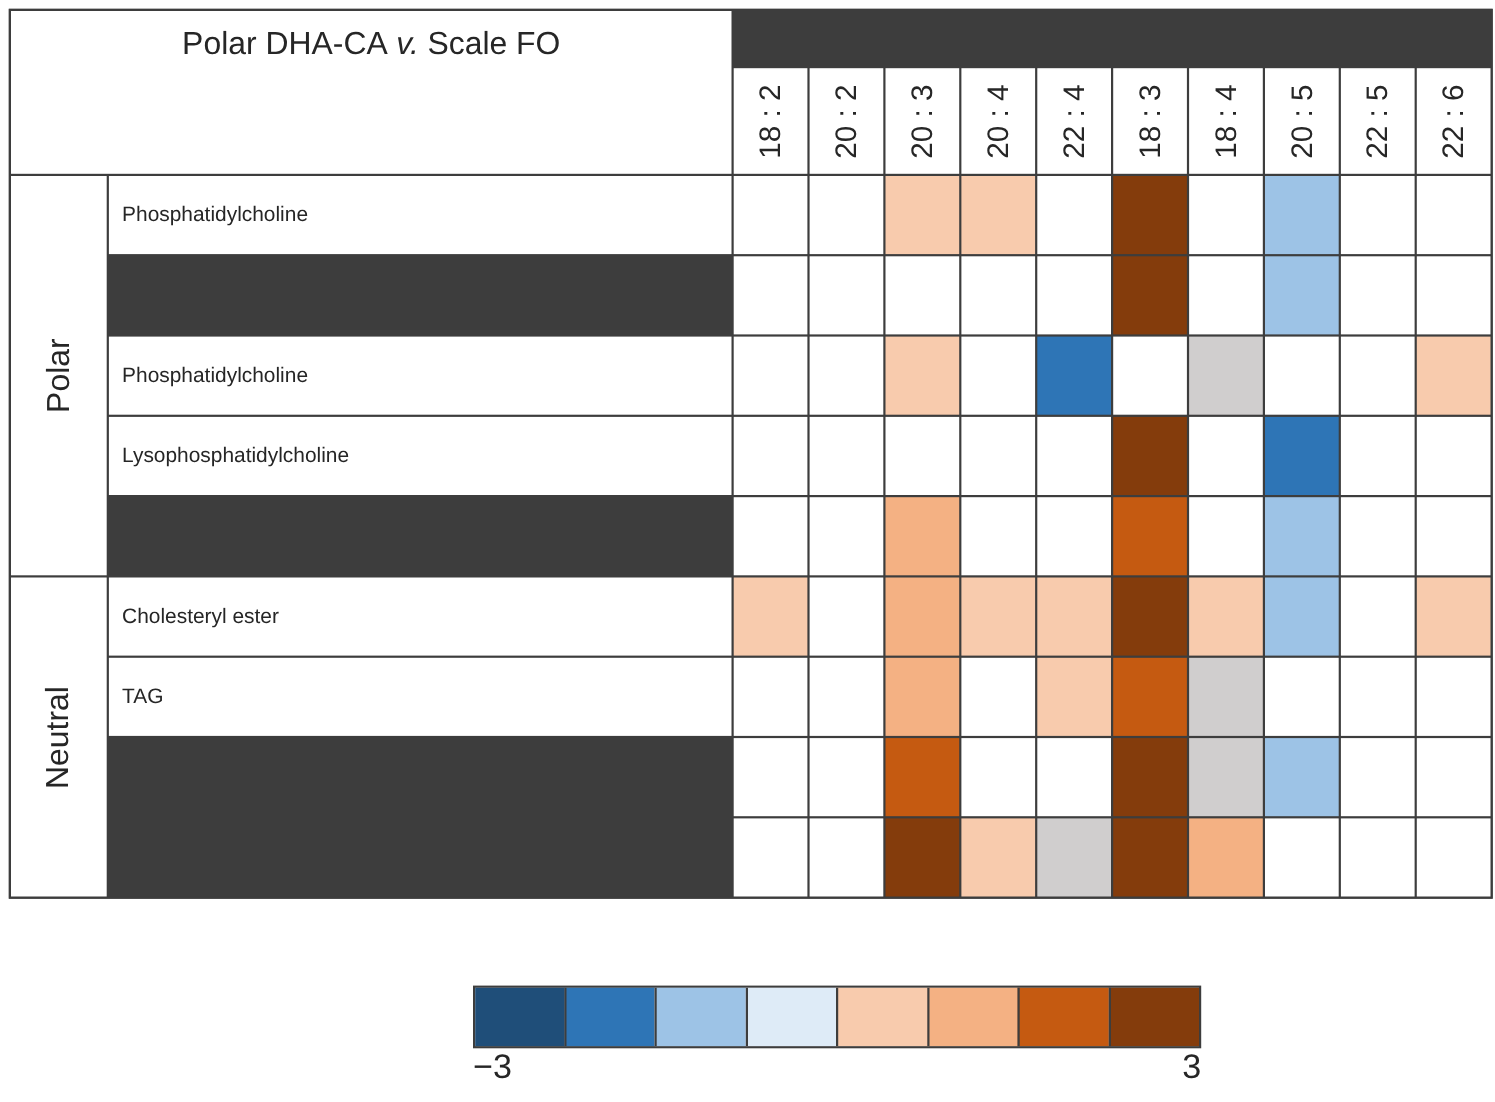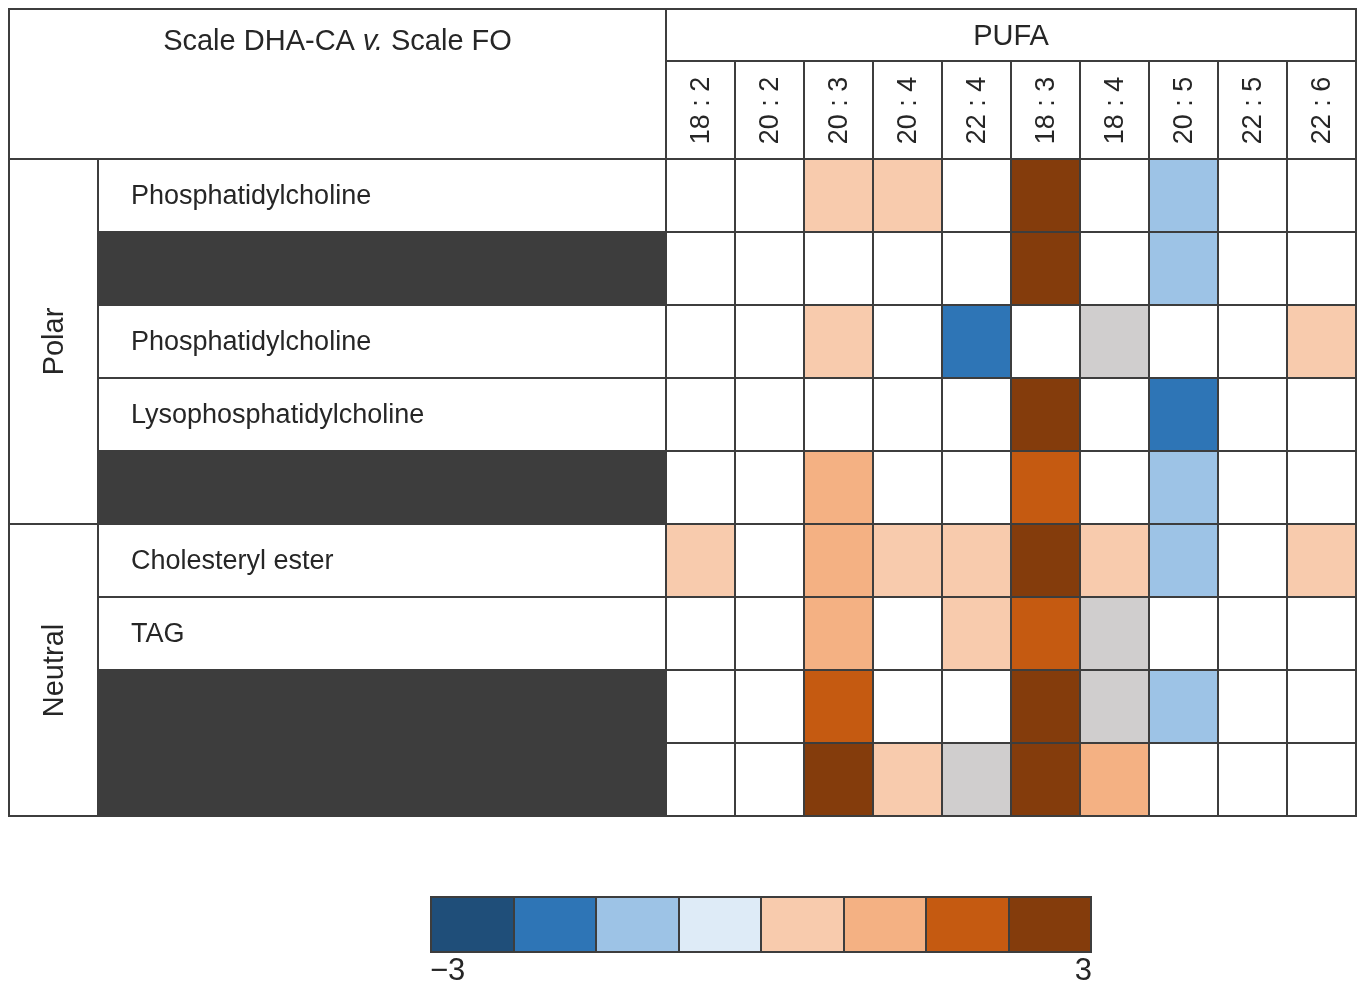--- a/index.html
+++ b/index.html
@@ -44,22 +44,22 @@
     grid-column: 3 / 13;
     grid-row: 1;
     font-size: 29px;
   }
   .col-label-cell { grid-row: 2; font-size: 27px; }
   .rot { transform: rotate(-90deg); white-space: nowrap; }
   .group-cell { grid-column: 1; font-size: 29px; }
   .name-cell {
     grid-column: 2;
     justify-content: flex-start;
-    padding-left: 32px;
-    font-size: 27px;
+    padding-left: 12px;
+    font-size: 19px;
   }
 
   
   #legend-title {
     position: absolute;
     left: 432px;
     top: 848px;
     font-size: 29px;
   }
   #legend-bar {
@@ -84,26 +84,23 @@
     font-size: 31px;
   }
 </style>
 </head>
 <body>
 
 <div id="canvas">
 
   <div id="grid">
     <div class="cell title-cell">
-      <span>Scale DHA-CA</span>
+      <span>Polar DHA-CA</span>
       <span class="title-vs">v.</span>
       <span>Scale FO</span>
-    </div>
-    <div class="cell pufa-cell">
-      <span>PUFA</span>
     </div>
 
   <div class="cell col-label-cell" style="grid-column: 3;">
         <span class="rot">18 : 2</span>
       </div>
       <div class="cell col-label-cell" style="grid-column: 4;">
         <span class="rot">20 : 2</span>
       </div>
       <div class="cell col-label-cell" style="grid-column: 5;">
         <span class="rot">20 : 3</span>

